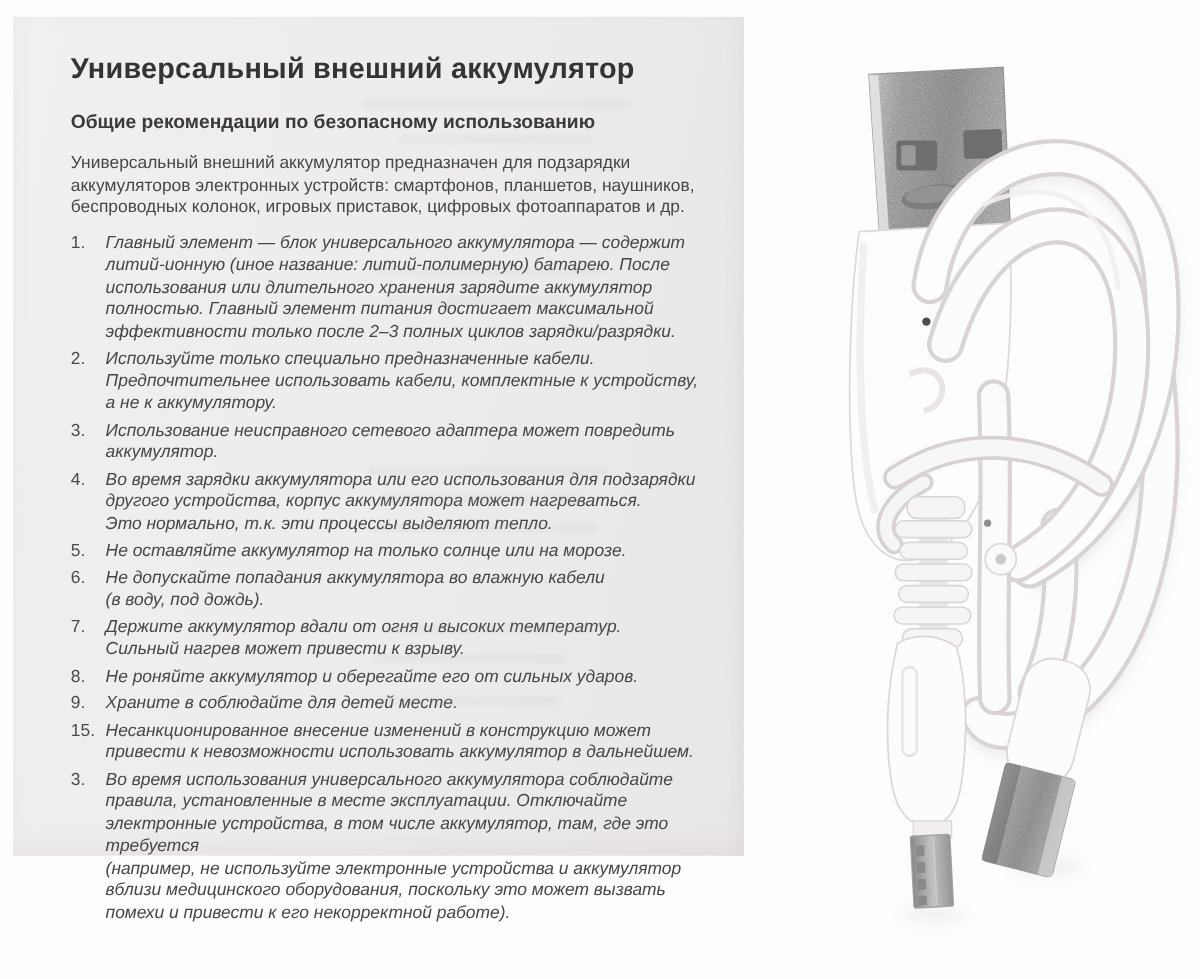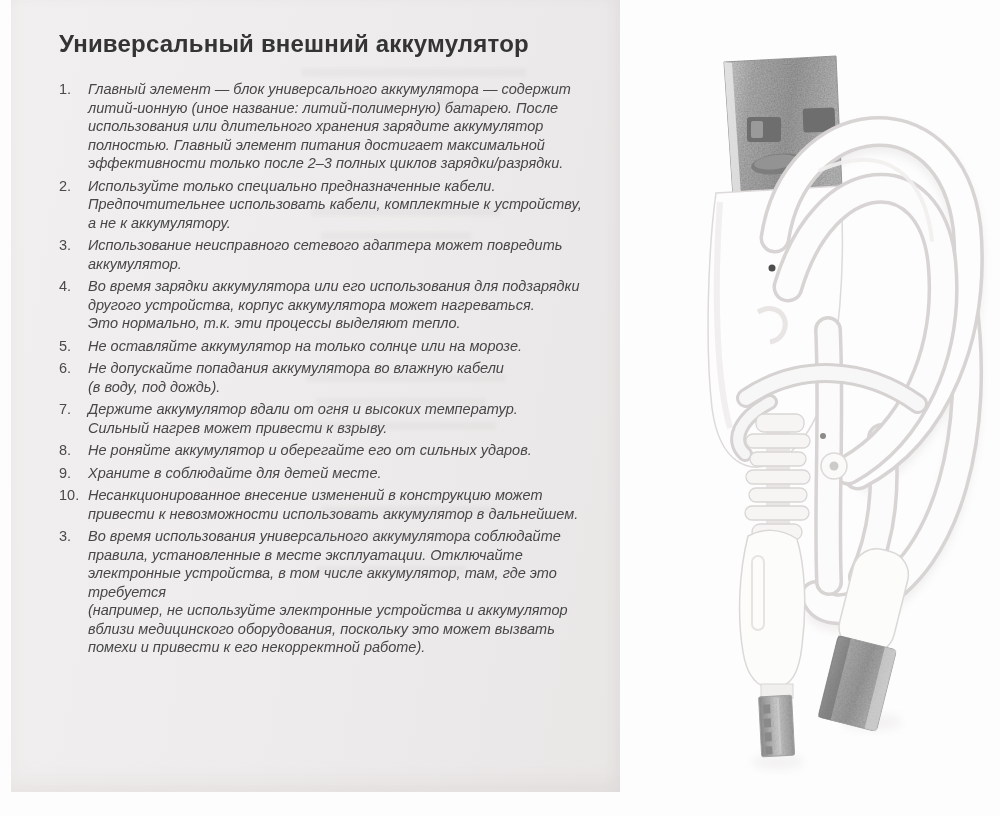--- a/index.html
+++ b/index.html
@@ -6,21 +6,21 @@
   body{
     width:1000px;height:816px;
     background:#fdfdfd;
     font-family:"Liberation Sans", sans-serif;
     overflow:hidden;
   }
   .stage{position:relative;width:1000px;height:816px;background:#fdfdfd;overflow:hidden;}
 
   
   .paper{
-    position:absolute;left:11px;top:0;width:610px;height:792px;
+    position:absolute;left:11px;top:14px;width:610px;height:699px;
     background:linear-gradient(100deg,#f1efef 0%,#edebeb 55%,#e9e6e6 100%);
     box-shadow:inset -8px 0 14px rgba(0,0,0,0.025), inset 0 -12px 18px rgba(150,120,120,0.05);
     padding:30px 12px 0 48px;box-sizing:border-box;
     color:#3f3f3f;
   }
   .doc-title{
     font-size:24px;font-weight:700;color:#343434;
     margin:0 0 22px 0;letter-spacing:0.2px;
   }
   .doc-subtitle{
@@ -54,20 +54,24 @@
     <div class="bleed" style="left:300px;top:208px;width:190px;height:8px"></div>
     <div class="bleed" style="left:310px;top:232px;width:150px;height:8px"></div>
     <div class="bleed" style="left:295px;top:374px;width:200px;height:8px"></div>
     <div class="bleed" style="left:305px;top:398px;width:170px;height:8px"></div>
     <div class="bleed" style="left:300px;top:422px;width:185px;height:8px"></div>
     <div class="bleed" style="left:310px;top:506px;width:175px;height:8px"></div>
     <div class="bleed" style="left:300px;top:531px;width:160px;height:8px"></div>
     <div class="bleed" style="left:305px;top:566px;width:150px;height:8px"></div>
 
     <h1 class="doc-title">Универсальный внешний аккумулятор</h1>
+    <h2 class="doc-subtitle">Общие рекомендации по безопасному использованию</h2>
+    <p class="intro">Универсальный внешний аккумулятор предназначен для подзарядки
+аккумуляторов электронных устройств: смартфонов, планшетов, наушников,
+беспроводных колонок, игровых приставок, цифровых фотоаппаратов и др.</p>
 
     <ol class="safety-list">
       <li class="safety-item">
           <span class="num">1.</span>
           <span class="txt">Главный элемент — блок универсального аккумулятора — содержит
 литий-ионную (иное название: литий-полимерную) батарею. После
 использования или длительного хранения зарядите аккумулятор
 полностью. Главный элемент питания достигает максимальной
 эффективности только после 2–3 полных циклов зарядки/разрядки.</span>
         </li>
@@ -104,21 +108,21 @@
         </li>
       <li class="safety-item">
           <span class="num">8.</span>
           <span class="txt">Не роняйте аккумулятор и оберегайте его от сильных ударов.</span>
         </li>
       <li class="safety-item">
           <span class="num">9.</span>
           <span class="txt">Храните в соблюдайте для детей месте.</span>
         </li>
       <li class="safety-item">
-          <span class="num">10.</span>
+          <span class="num">15.</span>
           <span class="txt">Несанкционированное внесение изменений в конструкцию может
 привести к невозможности использовать аккумулятор в дальнейшем.</span>
         </li>
       <li class="safety-item">
           <span class="num">3.</span>
           <span class="txt">Во время использования универсального аккумулятора соблюдайте
 правила, установленные в месте эксплуатации. Отключайте
 электронные устройства, в том числе аккумулятор, там, где это требуется
 (например, не используйте электронные устройства и аккумулятор
 вблизи медицинского оборудования, поскольку это может вызвать

